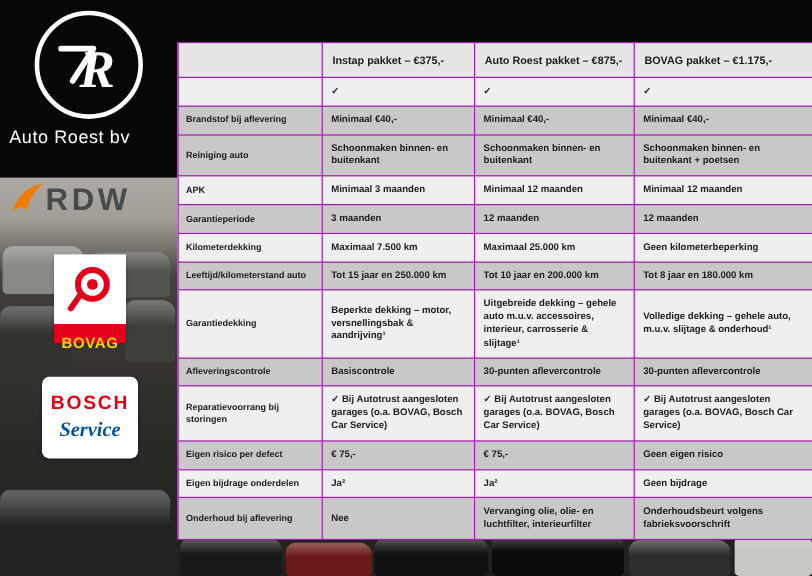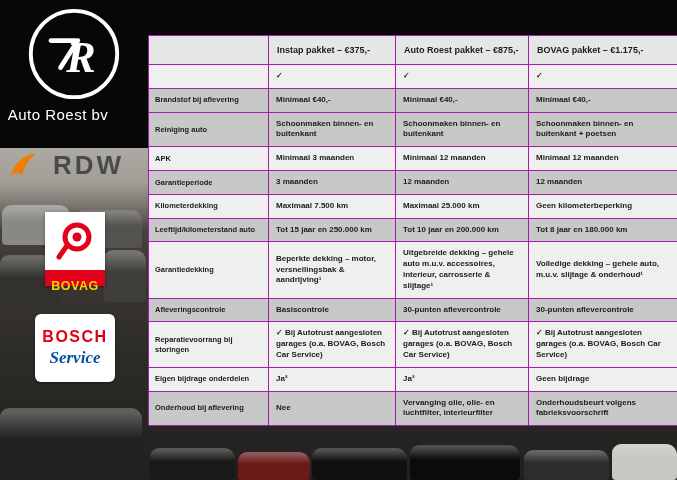--- a/index.html
+++ b/index.html
@@ -34,21 +34,21 @@
     background:var(--panel-black,#070707); z-index:1; }
   .left-panel { position:absolute; left:0; top:0; width:148px; height:148px;
     background:var(--panel-black,#070707); z-index:1; }
 
   .roest-logo { position:absolute; left:26px; top:6px; z-index:2; }
   .company-name { position:absolute; left:0; top:106px; width:116px; z-index:2;
     text-align:center; color:#fff; font-size:15px; letter-spacing:.5px; }
 
   
   .rdw-logo { position:absolute; left:8px; top:150px; z-index:2;
-    display:flex; align-items:flex-start; gap:15px; }
+    display:flex; align-items:center; gap:0; }
   .rdw-text { font-size:26px; font-weight:bold; color:#4a4a4a; letter-spacing:3px; }
 
   
   .bovag-logo { position:absolute; left:45px; top:212px; width:60px; z-index:2;
     box-shadow:0 1px 3px rgba(0,0,0,.4); }
   .bovag-top { background:#fff; height:58px; display:flex; align-items:center; justify-content:center; }
   .bovag-band { background:var(--bovag-red,#e2001a); color:var(--bovag-yellow,#ffd200);
     height:16px; line-height:32px; text-align:center; font-size:12.5px; font-weight:bold; letter-spacing:.5px; }
 
   
@@ -193,20 +193,26 @@
         <td class="data-cell">Basiscontrole</td>
         <td class="data-cell">30-punten aflevercontrole</td>
         <td class="data-cell">30-punten aflevercontrole</td>
       </tr>
       <tr class="light">
         <td class="label-cell">Reparatievoorrang bij storingen</td>
         <td class="data-cell">✓ Bij Autotrust aangesloten garages (o.a. BOVAG, Bosch Car Service)</td>
         <td class="data-cell">✓ Bij Autotrust aangesloten garages (o.a. BOVAG, Bosch Car Service)</td>
         <td class="data-cell">✓ Bij Autotrust aangesloten garages (o.a. BOVAG, Bosch Car Service)</td>
       </tr>
+      <tr class="dark">
+        <td class="label-cell">Eigen risico per defect</td>
+        <td class="data-cell">€ 75,-</td>
+        <td class="data-cell">€ 75,-</td>
+        <td class="data-cell">Geen eigen risico</td>
+      </tr>
       <tr class="light">
         <td class="label-cell">Eigen bijdrage onderdelen</td>
         <td class="data-cell">Ja²</td>
         <td class="data-cell">Ja²</td>
         <td class="data-cell">Geen bijdrage</td>
       </tr>
       <tr class="dark">
         <td class="label-cell">Onderhoud bij aflevering</td>
         <td class="data-cell">Nee</td>
         <td class="data-cell">Vervanging olie, olie- en luchtfilter, interieurfilter</td>

